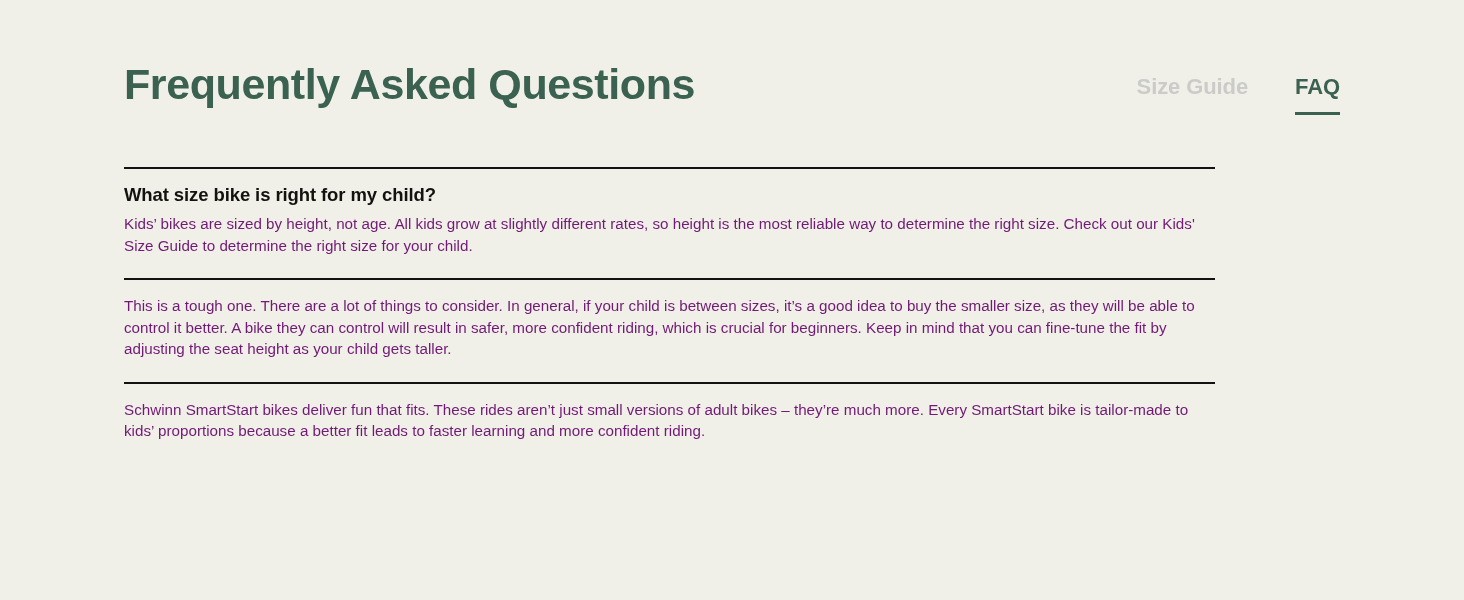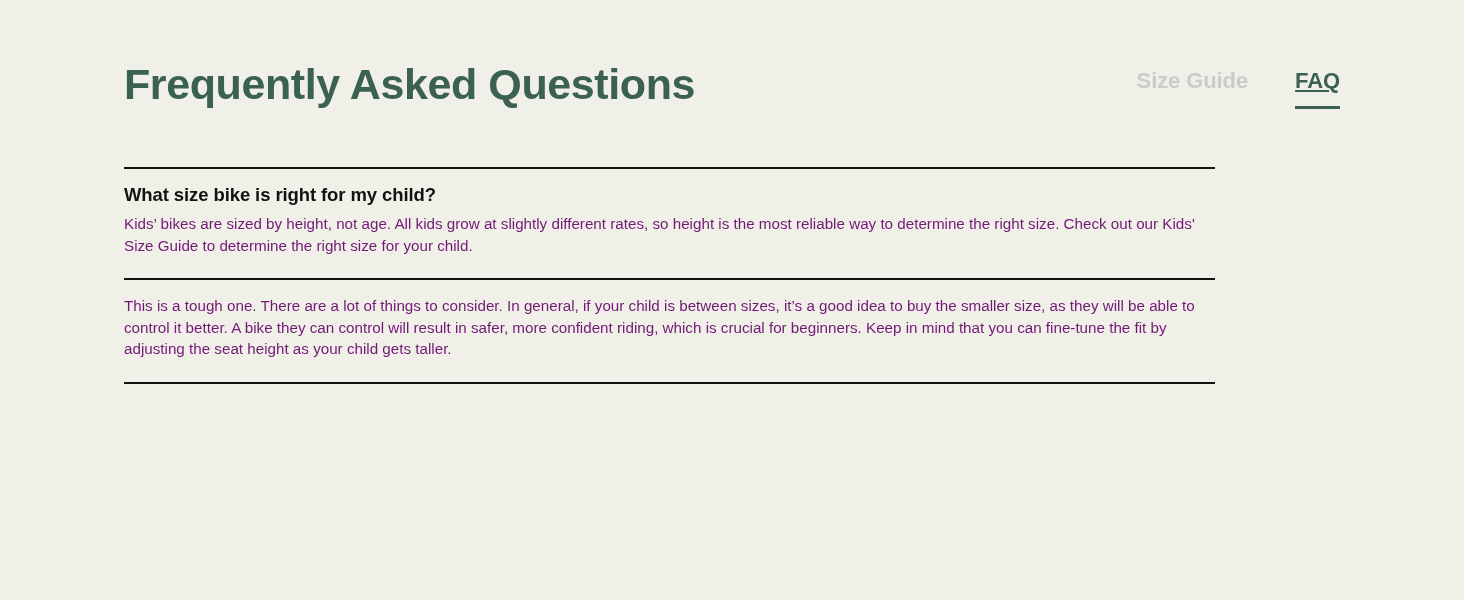--- a/index.html
+++ b/index.html
@@ -36,41 +36,40 @@
     font-size: 43px;
     line-height: 72px;
     font-weight: 700;
     letter-spacing: -0.4px;
     color: #3b6151;
     white-space: nowrap;
   }
   .tabs {
     position: absolute;
     right: 0;
-    top: 18px;
+    top: 24px;
     display: flex;
     align-items: flex-start;
     gap: 47px;
   }
   .tab {
     font-size: 22px;
     font-weight: 700;
     letter-spacing: -0.1px;
     line-height: 30px;
     white-space: nowrap;
     padding-bottom: 10px;
     border-bottom: 3px solid transparent;
   }
   .tab-inactive {
     color: #cbcbc9;
   }
   .tab-active {
     color: #3b6151;
     border-bottom-color: #3b6151;
-    text-decoration: underline;
   }
 
   
   .faq-list {
     position: absolute;
     left: 124px;
     top: 167px;
     width: 1091px;
   }
   .faq-item {
@@ -117,17 +116,18 @@
     <div class="faq-item">
       <h2 class="faq-question">What size bike is right for my child?</h2>
       <p class="faq-answer">Kids’ bikes are sized by height, not age. All kids grow at slightly different rates, so height is the most reliable way to determine the right size. Check out our Kids' Size Guide to determine the right size for your child.</p>
     </div>
 
     <div class="faq-item">
       <p class="faq-answer">This is a tough one. There are a lot of things to consider. In general, if your child is between sizes, it’s a good idea to buy the smaller size, as they will be able to control it better. A bike they can control will result in safer, more confident riding, which is crucial for beginners. Keep in mind that you can fine-tune the fit by adjusting the seat height as your child gets taller.</p>
     </div>
 
     <div class="faq-item">
+      <p class="faq-answer">Schwinn SmartStart bikes deliver fun that fits. These rides aren’t just small versions of adult bikes – they’re much more. Every SmartStart bike is tailor-made to kids’ proportions because a better fit leads to faster learning and more confident riding.</p>
     </div>
 
   </section>
 
 </div>
 
 </body></html>

